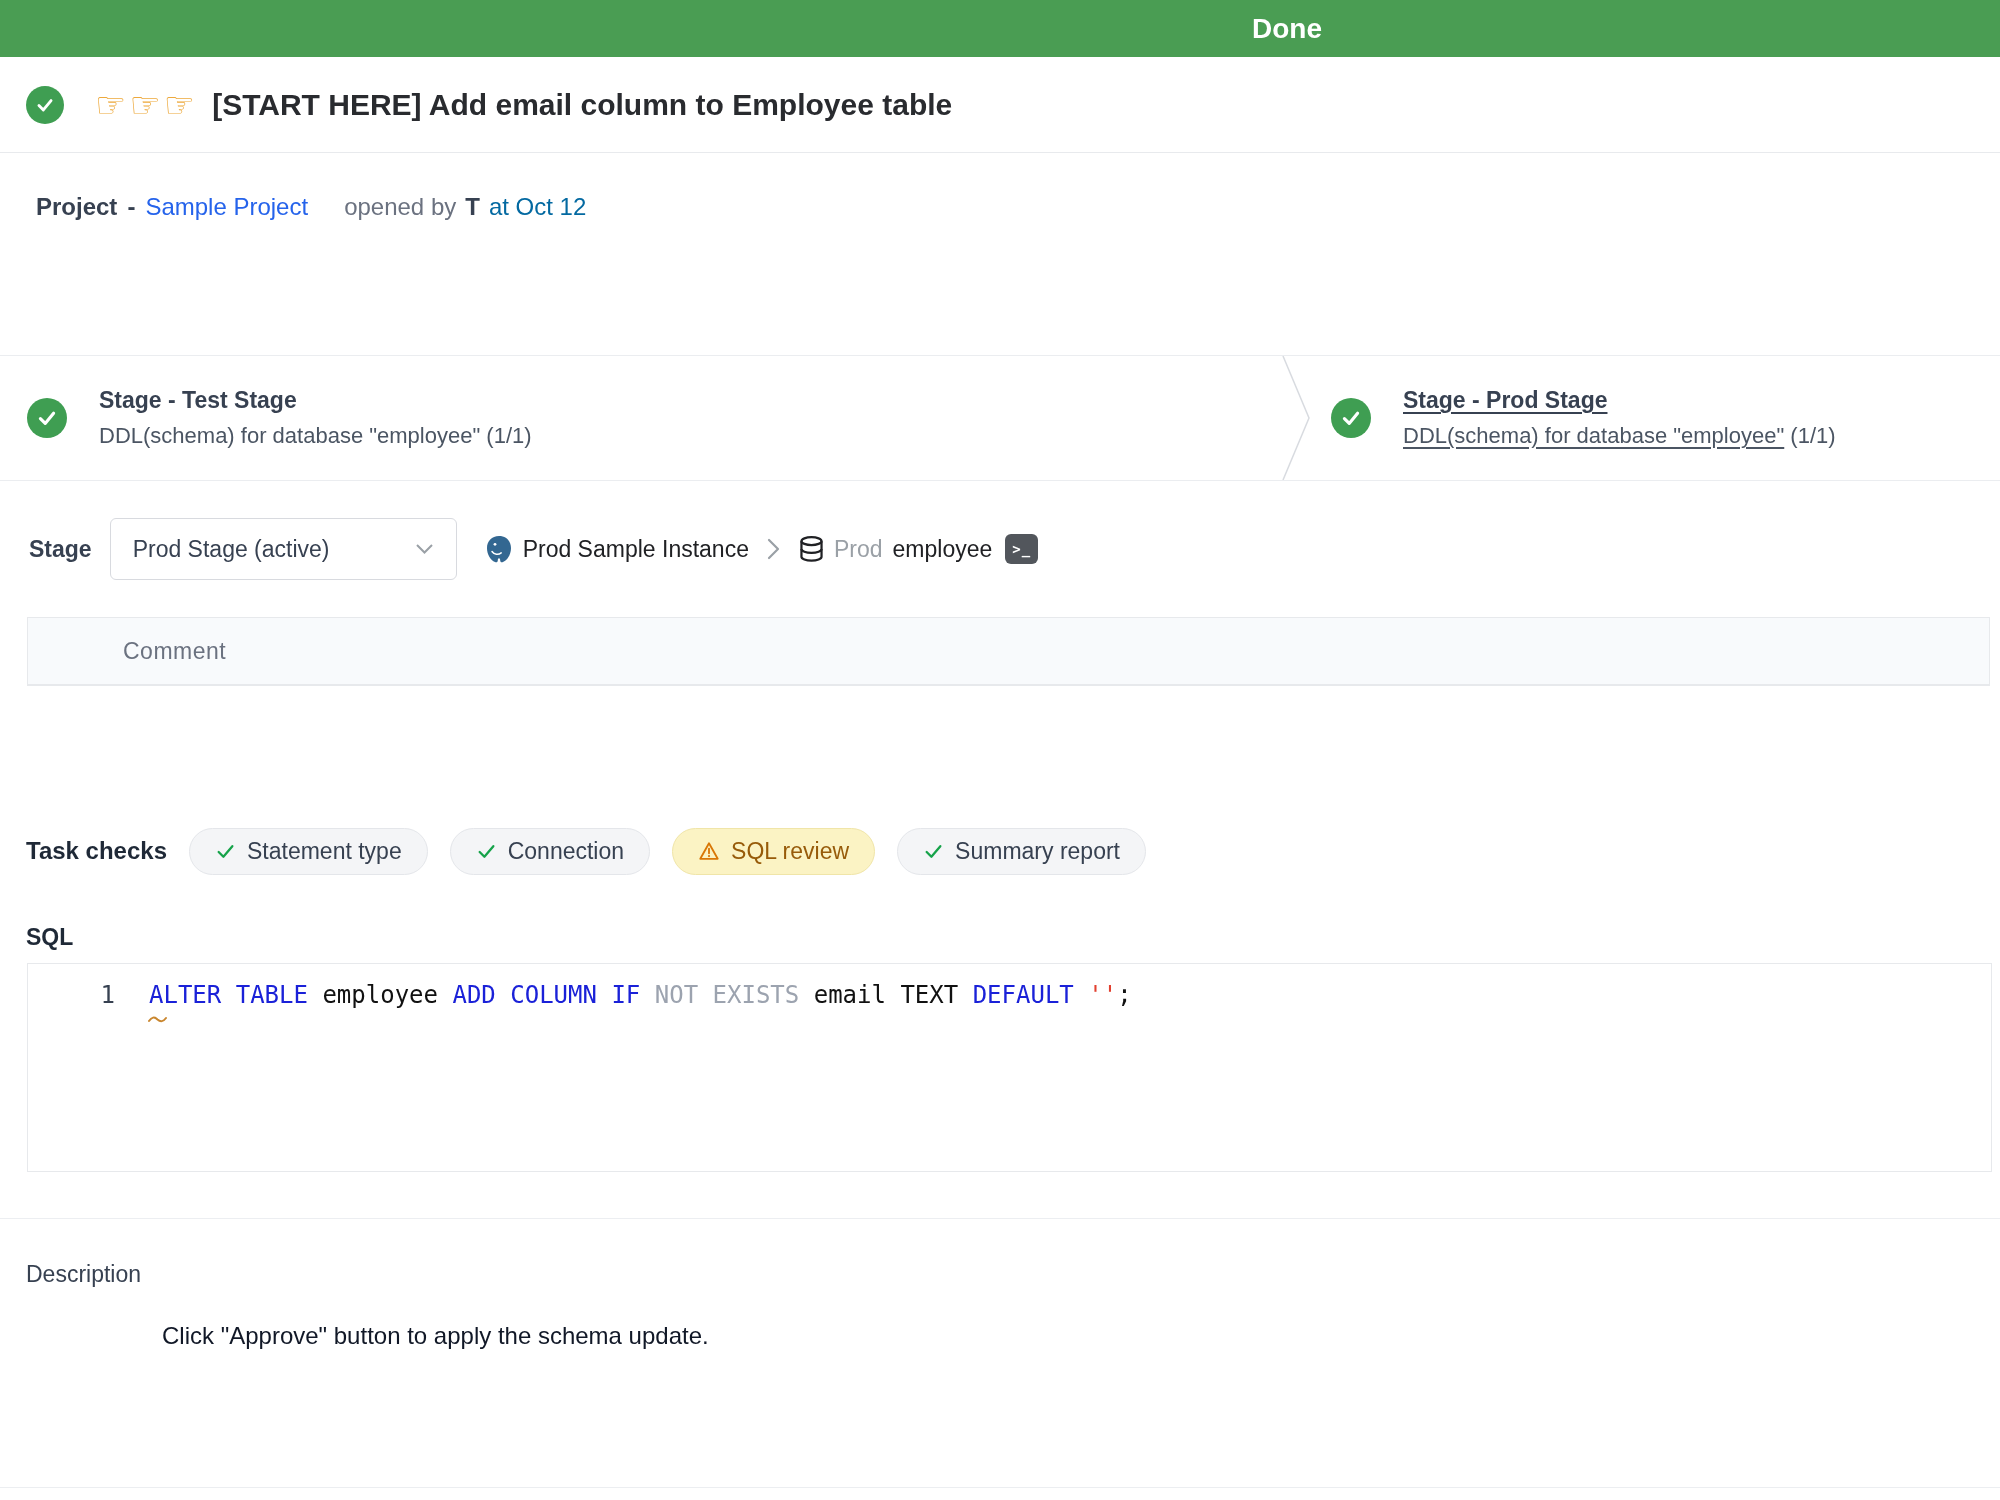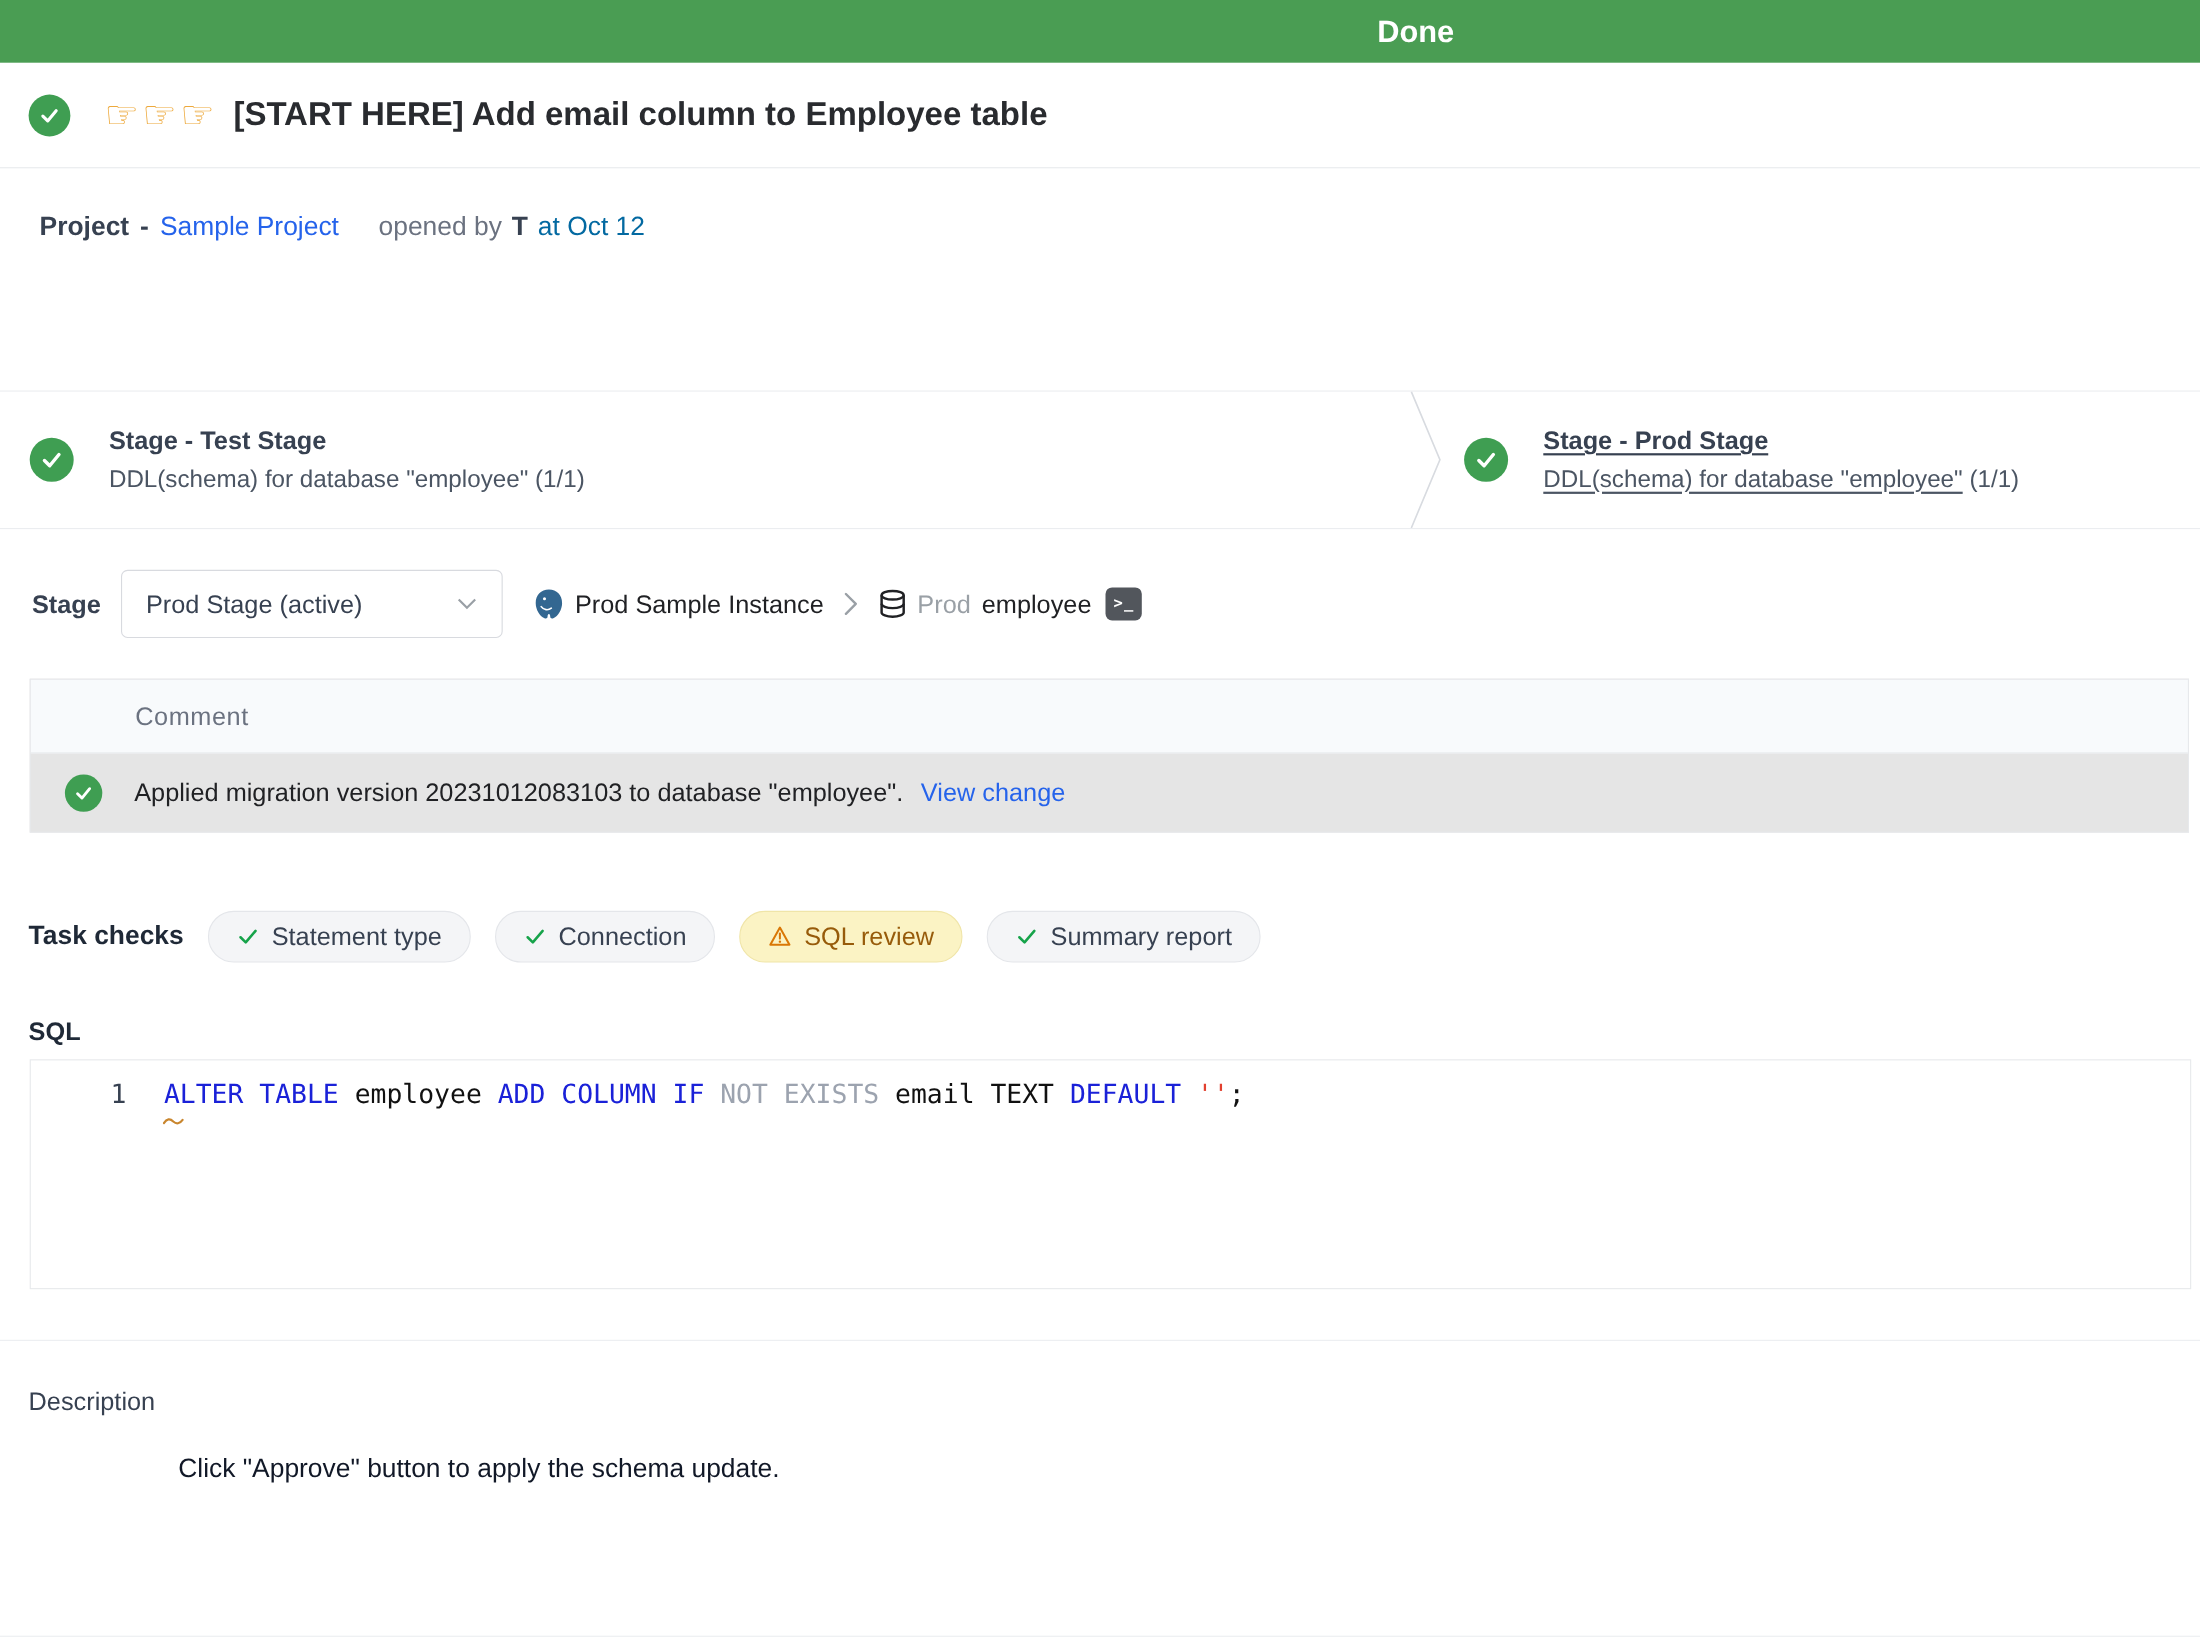--- a/index.html
+++ b/index.html
@@ -61,21 +61,21 @@
   .crumb-sep{margin-left:18px;flex:none;display:flex;}
   .db-icon{margin-left:18px;flex:none;display:flex;}
   .crumb-env{margin-left:9px;font-size:23px;color:#9aa0a6;}
   .crumb-db{margin-left:10px;font-size:23px;font-weight:500;color:#202124;}
   .terminal-chip{margin-left:13px;width:33px;height:30px;background:#52565c;border-radius:6px;
     display:flex;align-items:center;justify-content:center;cursor:pointer;}
   .terminal-chip::before{content:">_";color:#fff;font-family:"DejaVu Sans Mono",monospace;
     font-size:14px;font-weight:700;letter-spacing:1px;}
 
   
-  .comment-box{left:27px;top:617px;width:1963px;border:1px solid #e7e9ec;box-sizing:border-box;background:#e5e5e5;}
+  .comment-box{left:27px;top:617px;width:1963px;border:1px solid #e7e9ec;box-sizing:border-box;background:#bef264;}
   .comment-head{height:66px;background:#f8fafc;border-bottom:1px solid #e7e9ec;display:flex;
     align-items:center;padding-left:95px;font-size:23px;color:#6b7280;letter-spacing:.5px;}
   .comment-row{height:71px;display:flex;align-items:center;padding-left:31px;font-size:23px;color:#202124;}
   .comment-text{margin-left:29px;}
   .comment-link{margin-left:16px;color:#2563EB;cursor:pointer;}
 
   
   .checks-row{top:812px;left:0;right:0;height:78px;display:flex;align-items:center;padding-left:26px;}
   .checks-label{font-size:24px;font-weight:600;color:#1f2937;}
   .pill{margin-left:22px;height:47px;border-radius:24px;background:#f4f5f7;border:1px solid #e4e6ea;
@@ -192,29 +192,20 @@
     <span class="crumb-env">Prod</span>
     <span class="crumb-db">employee</span>
     <span class="terminal-chip"></span>
   </span>
 </div>
 
 <div class="abs comment-box">
   <div class="comment-head">
     <span>Comment</span>
   </div>
-  <div class="comment-row">
-    <span class="check-circle check-sm">
-      <svg width="20" height="20" viewBox="0 0 20 20">
-          <polyline points="4.5,10.5 8.5,14.5 15.5,6" fill="none" stroke="#ffffff" stroke-width="2.6" stroke-linecap="round" stroke-linejoin="round"></polyline>
-        </svg>
-    </span>
-    <span class="comment-text">Applied migration version 20231012083103 to database "employee".</span>
-    <span class="comment-link">View change</span>
-  </div>
 </div>
 
 <div class="abs checks-row">
   <span class="checks-label">Task checks</span>
 
   <span class="pill">
     <svg width="21" height="21" viewBox="0 0 20 20">
         <polyline points="3.5,10.5 8,15 16.5,5" fill="none" stroke="#16a34a" stroke-width="2.2" stroke-linecap="round" stroke-linejoin="round"></polyline>
       </svg>
     <span>Statement type</span>

